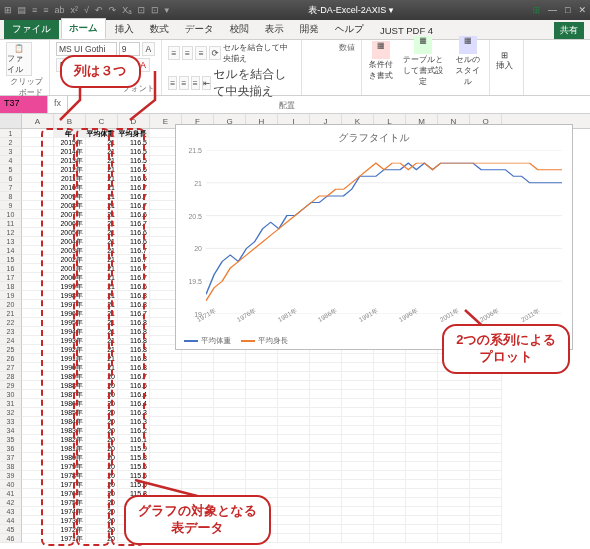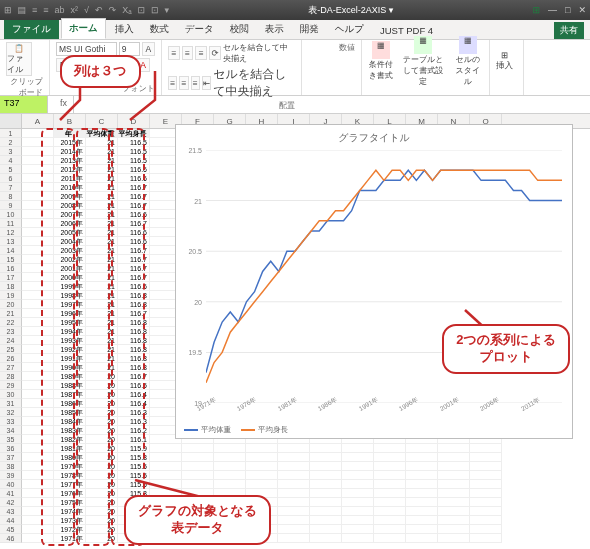--- a/index.html
+++ b/index.html
@@ -24,37 +24,37 @@
 .rgroup .lbl { text-align:right; font-size:8px; color:#666; padding-bottom:1px; }
 .rimg { height:38px; display:flex; align-items:center; gap:2px; }
 .btn-paste { width:26px; height:34px; background:#fafafa; border:1px solid #ddd; display:flex; flex-direction:column; align-items:center; justify-content:center; font-size:8px; }
 .fontbox { display:flex; flex-direction:column; gap:2px; }
 .frow { display:flex; gap:2px; align-items:center; }
 .sel { height:14px; border:1px solid #ccc; font-size:8.5px; padding:0 2px; background:#fff; display:inline-flex; align-items:center; }
 .icn { width:14px; height:14px; border:1px solid #ddd; display:inline-flex; align-items:center; justify-content:center; background:#fafafa; }
 
 
 .fbar { height:18px; display:flex; border-bottom:1px solid #d0d0d0; font-size:9px; }
-.namebox { width:48px; border-right:1px solid #ccc; padding:2px 4px; background:#bef264; }
-.fx { width:20px; text-align:center; padding:2px 0; border-right:1px solid #ccc; color:#666;margin-left:6px; }
+.namebox { width:48px; border-right:1px solid #ccc; padding:2px 4px; background:#ec4899; }
+.fx { width:20px; text-align:center; padding:2px 0; border-right:1px solid #ccc; color:#666; }
 .finput { flex:1; padding:2px 4px; }
 
 
 .gridwrap { position:absolute; top:114px; left:0; right:0; bottom:0; overflow:hidden; background:#fff; }
 .colhead { display:flex; height:15px; font-size:8px; background:#f3f2f1; border-bottom:1px solid #ccc; }
 .colhead .corner { width:22px; border-right:1px solid #ccc; background:#e8e8e8; }
 .colhead .ch { width:32px; border-right:1px solid #ddd; text-align:center; line-height:15px; color:#555; }
 .rows { position:relative; }
 .row { display:flex; height:9px; font-size:7px; }
 .row .rh { width:22px; background:#f3f2f1; border-right:1px solid #ccc; border-bottom:1px solid #e8e8e8; text-align:center; line-height:9px; color:#555; }
 .row .cell { width:32px; border-right:1px solid #eee; border-bottom:1px solid #eee; text-align:right; padding-right:2px; line-height:9px; overflow:hidden; }
 .row .cell.hdr { background:#f0f0f0; font-weight:bold; text-align:center; }
 
 
-.chartbox { position:absolute; left:175px; top:10px; width:398px; height:315px; background:#fff; border:1px solid #bdbdbd; }
+.chartbox { position:absolute; left:175px; top:10px; width:398px; height:226px; background:#fff; border:1px solid #bdbdbd; }
 .ctitle { text-align:center; font-size:10px; color:#666; padding:6px 0 2px; }
 .plot { position:absolute; left:30px; right:10px; top:25px; bottom:35px; }
 .yaxis { position:absolute; left:4px; top:25px; bottom:35px; width:24px; font-size:7px; color:#888; }
 .ylab { position:absolute; right:2px; transform:translateY(-50%); }
 .xaxis { position:absolute; left:30px; right:10px; bottom:18px; height:14px; font-size:6.5px; color:#888; }
 .xlab { position:absolute; transform:translateX(-50%) rotate(-30deg); transform-origin:top left; }
 .legend { position:absolute; bottom:3px; left:0; right:0; text-align:left; font-size:7.5px; color:#666; }
 .legend .sw { display:inline-block; width:14px; height:2px; vertical-align:middle; margin:0 3px 0 8px; }
 
 

